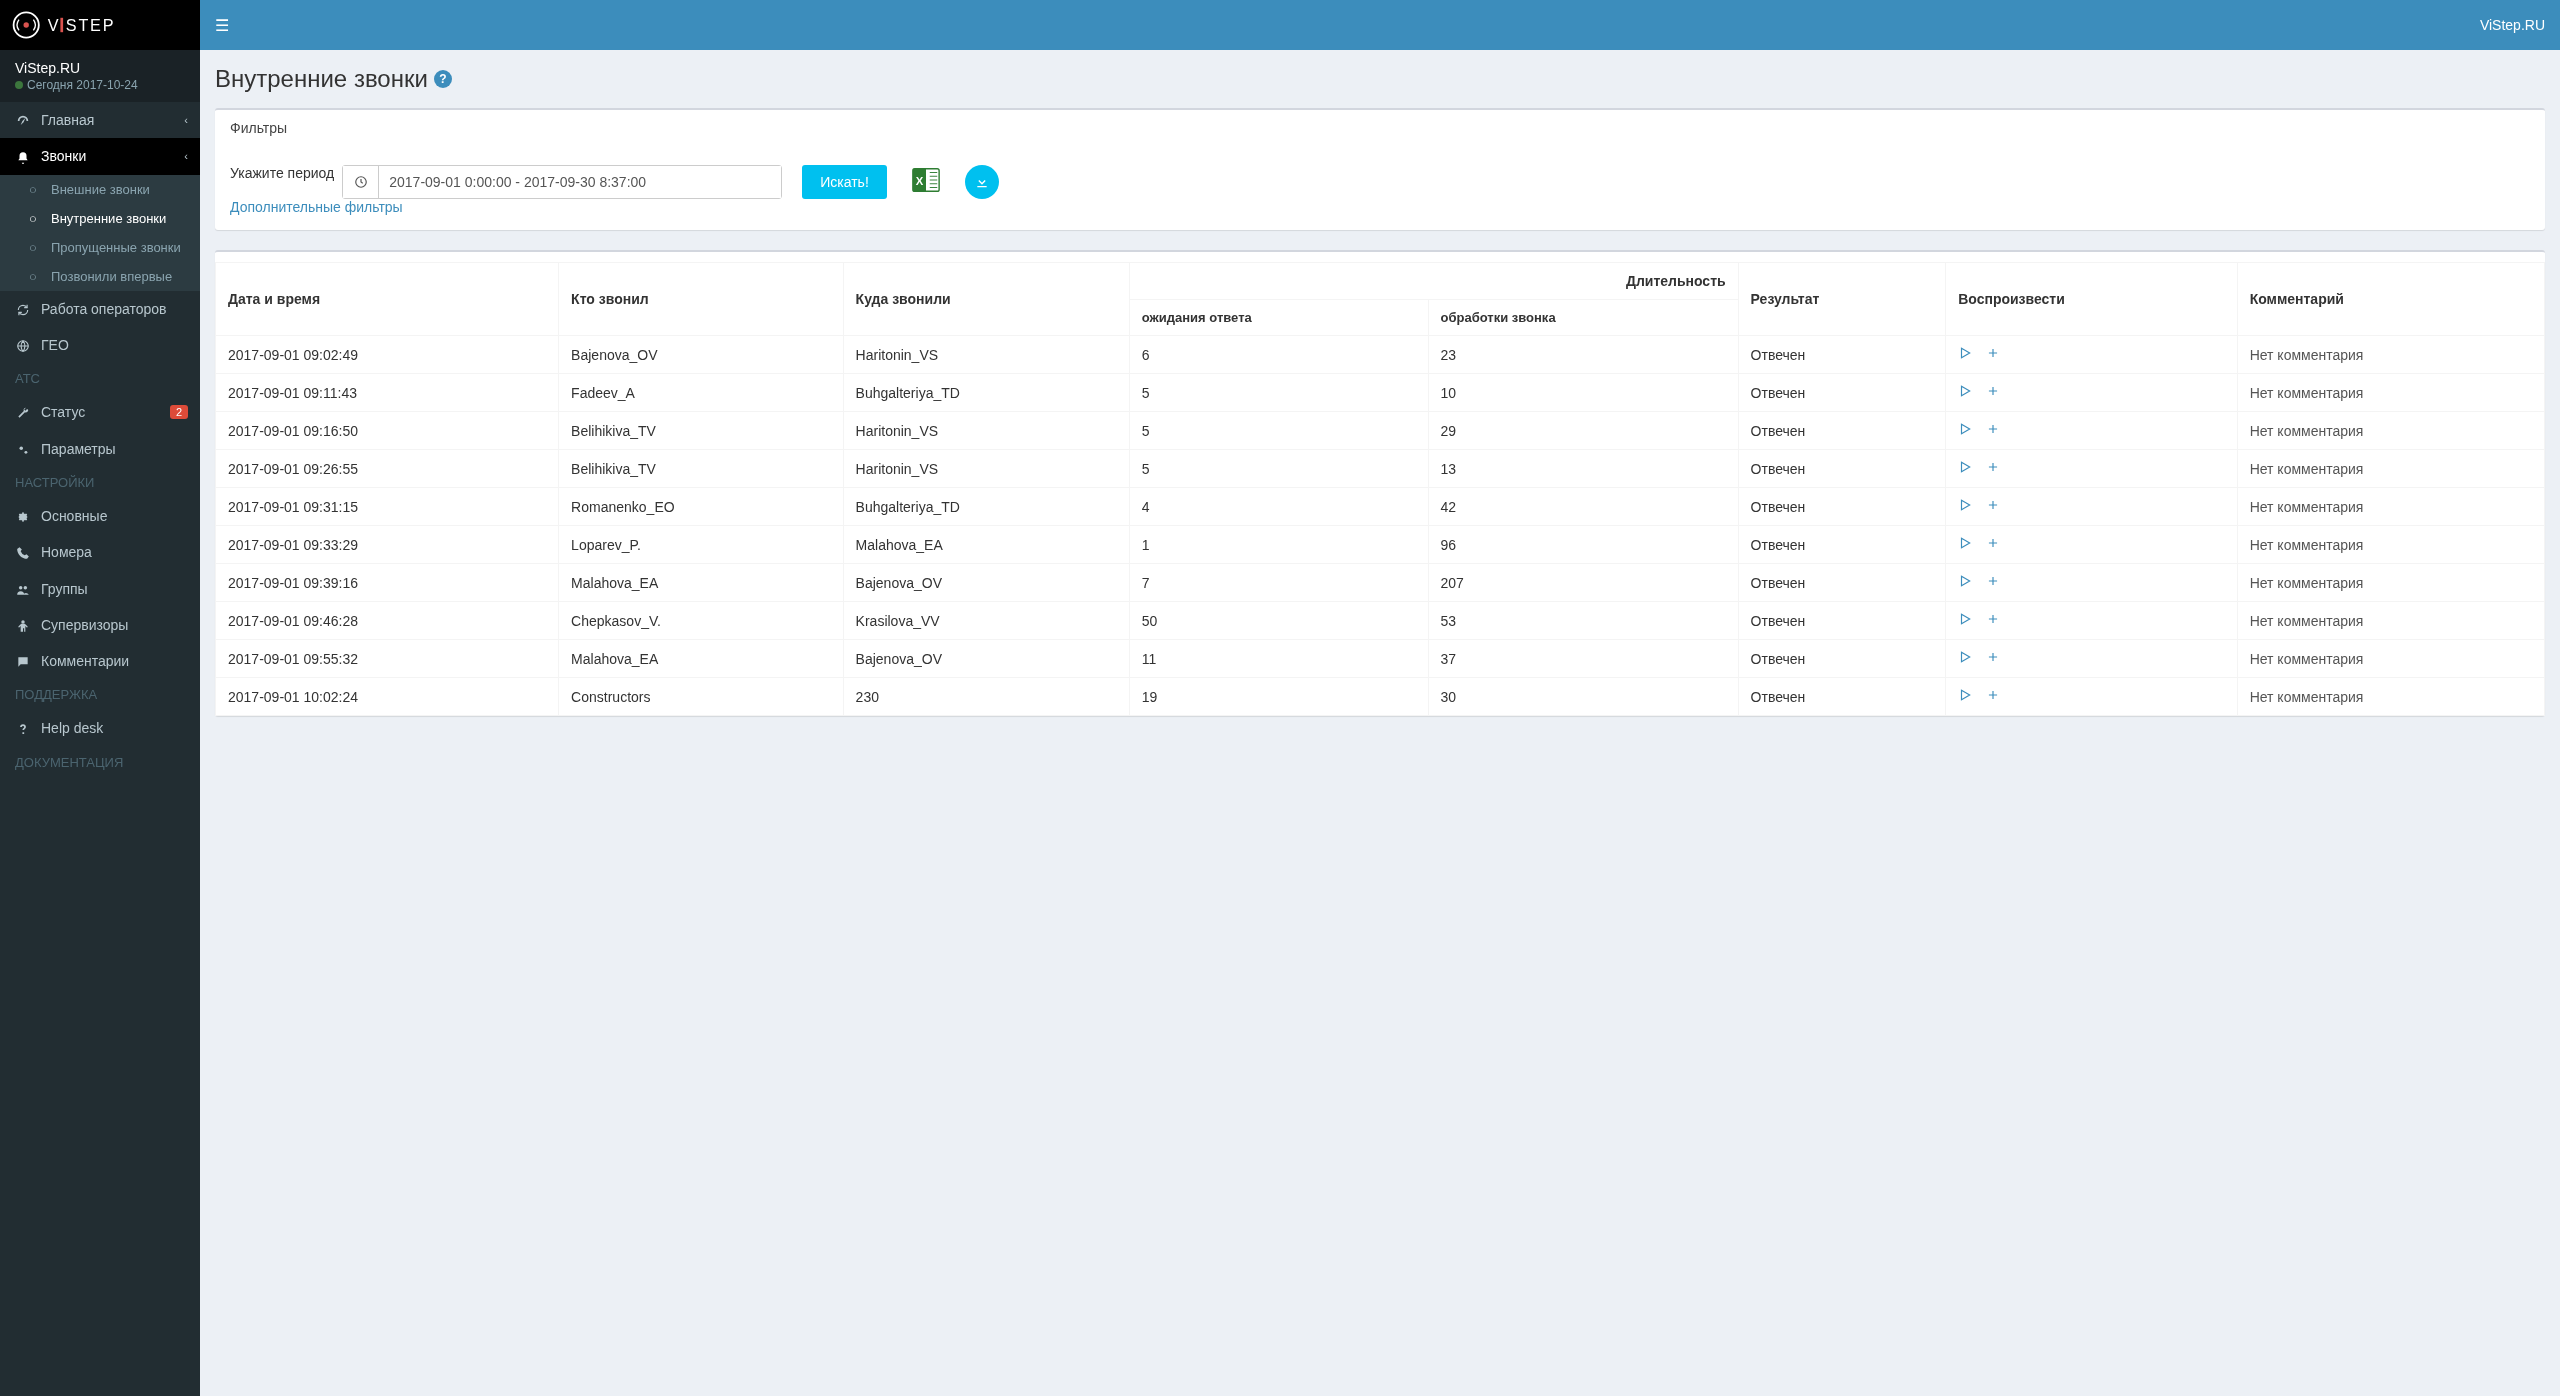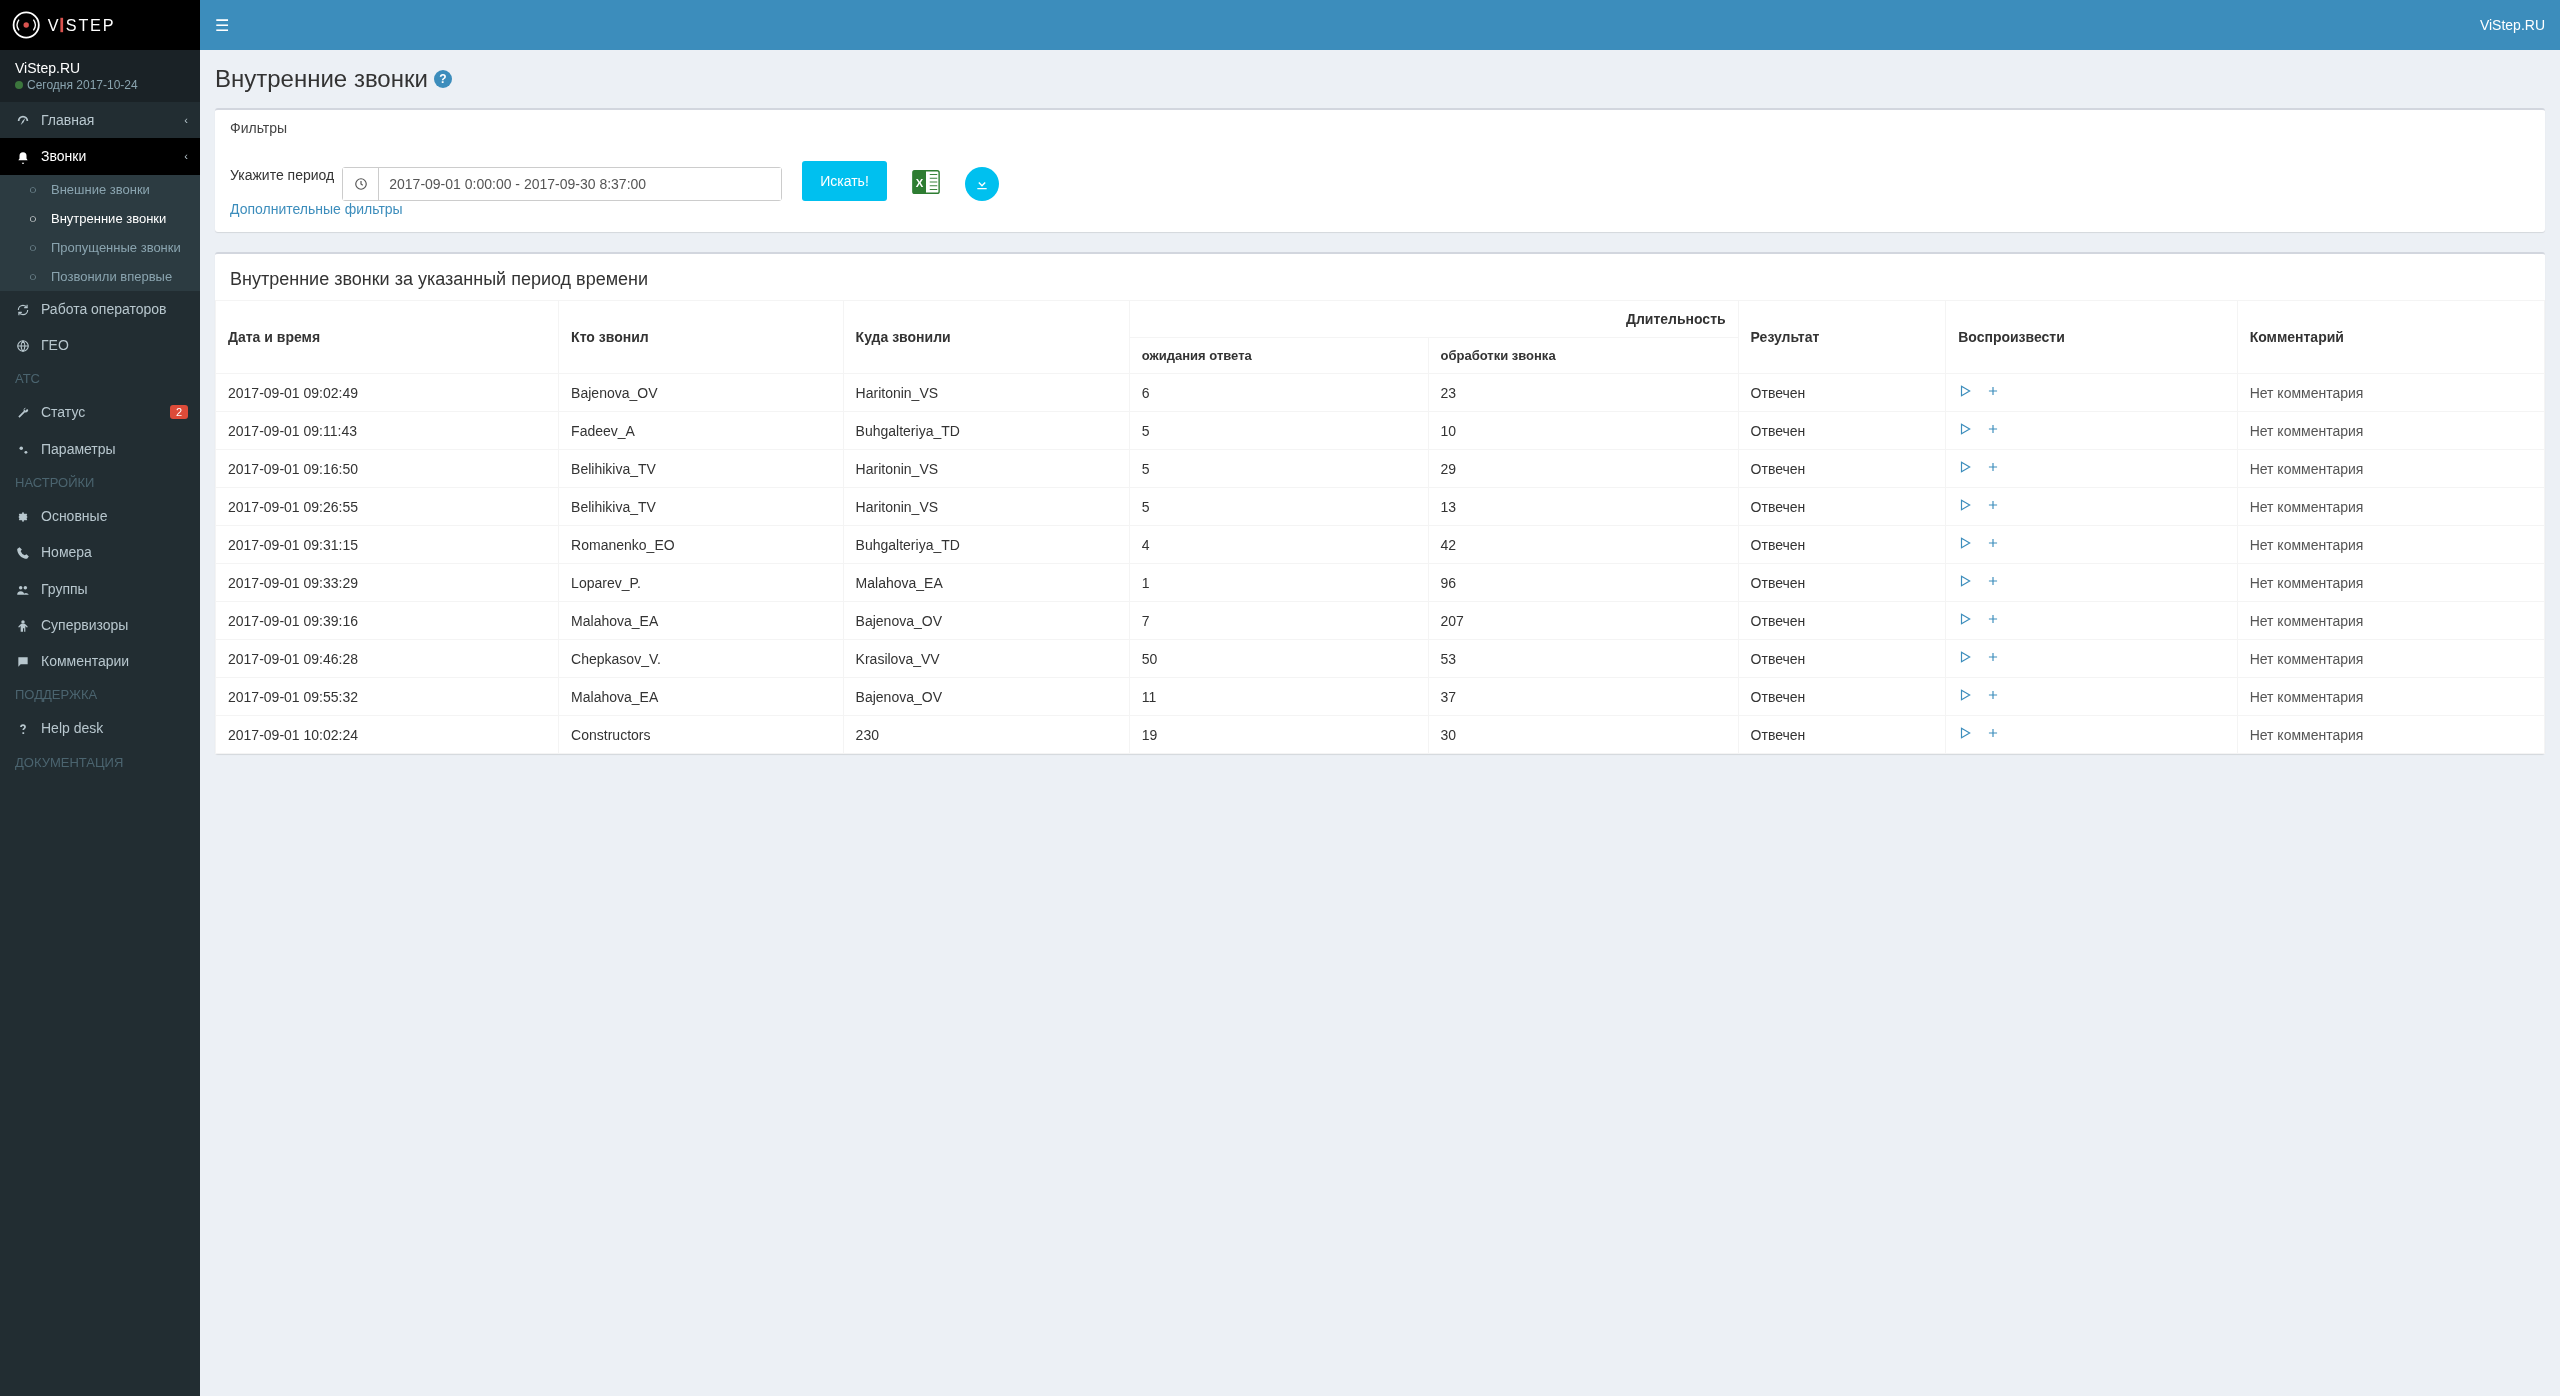--- a/index.html
+++ b/index.html
@@ -43,21 +43,21 @@
 .box-header { padding: 10px 15px; font-size: 14px; color: #444; }
 .box-body { padding: 15px; }
 
 .filters-row { display: flex; gap: 20px; align-items: flex-end; flex-wrap: wrap; }
 .filter-col { display: flex; flex-direction: row; gap: 8px; }
 .filter-label { font-size: 14px; color: #333; }
 .date-input-group { display: flex; border: 1px solid #ccc; border-radius: 3px; height: 34px; align-items: stretch; width: 440px; }
 .date-icon { width: 36px; display: flex; align-items: center; justify-content: center; border-right: 1px solid #ccc; background: #fff; color: #555; }
 .date-input { flex: 1; border: none; padding: 0 10px; font-size: 14px; outline: none; color: #555; }
 .page-select { width: 280px; height: 34px; border: 1px solid #ccc; border-radius: 3px; padding: 0 8px; font-size: 14px; background: #f5f5f5; color: #555; }
-.btn-search { background: #00c0ef; color: #fff; border: none; border-radius: 3px; padding: 8px 18px; font-size: 14px; cursor: pointer; height: 40px; }
+.btn-search { background: #00c0ef; color: #fff; border: none; border-radius: 3px; padding: 8px 18px; font-size: 14px; cursor: pointer; height: 34px; }
 .btn-icon { width: 38px; height: 38px; display: inline-flex; align-items: center; justify-content: center; cursor: pointer; }
 .download-circle { width: 34px; height: 34px; background: #00c0ef; border-radius: 50%; display: inline-flex; align-items: center; justify-content: center; color: #fff; font-size: 16px; }
 .extra-filters { margin-top: 0; color: #3c8dbc; font-size: 14px; cursor: pointer; }
 
 .table-title { font-size: 18px; color: #333; padding: 15px 15px 0; }
 table.calls { width: 100%; border-collapse: collapse; margin-top: 10px; }
 table.calls th, table.calls td { border: 1px solid #f4f4f4; padding: 10px 12px; text-align: left; font-size: 14px; vertical-align: middle; }
 table.calls th { font-weight: 600; color: #333; background: #fff; }
 table.calls th.center { text-align: right; }
 table.calls th.sub { font-weight: 600; font-size: 13px; }
@@ -292,21 +292,20 @@
                     <path d="M12 3v10l-4-4-1.5 1.5L12 16l5.5-5.5L16 9l-4 4V3zM5 18h14v2H5z"></path>
                   </svg>
               </span>
             </div>
           </div>
           <div class="extra-filters">Дополнительные фильтры</div>
         </div>
       </div>
 
       <div class="box">
-        <div class="table-title">Внутренние звонки за указанный период времени</div>
         <table class="calls">
           <thead>
             <tr>
               <th rowspan="2">Дата и время</th>
               <th rowspan="2">Кто звонил</th>
               <th rowspan="2">Куда звонили</th>
               <th colspan="2" class="center">Длительность</th>
               <th rowspan="2">Результат</th>
               <th rowspan="2">Воспроизвести</th>
               <th rowspan="2">Комментарий</th>

